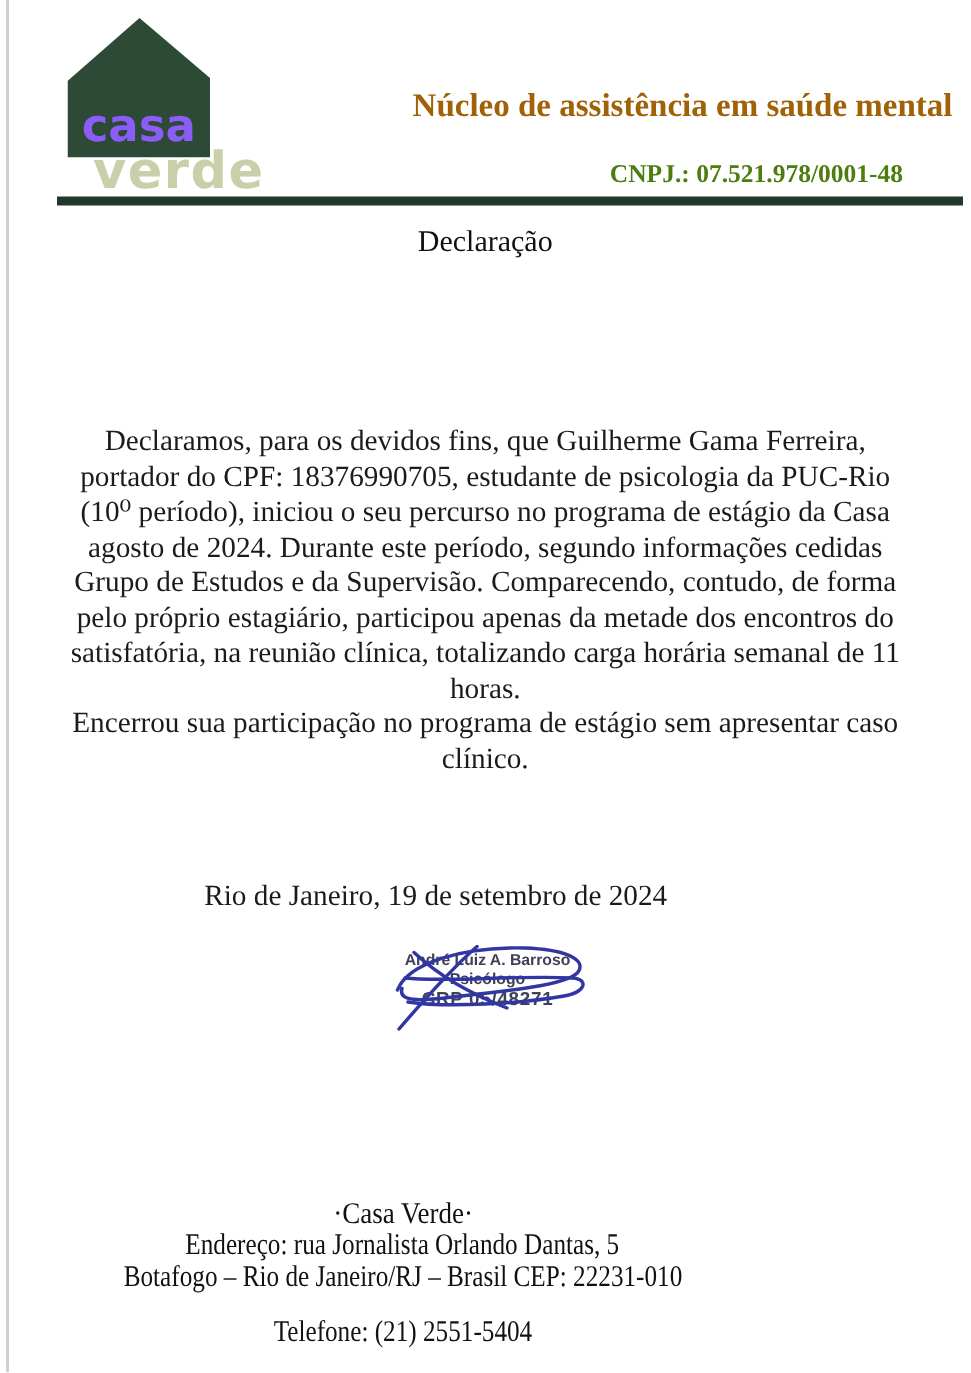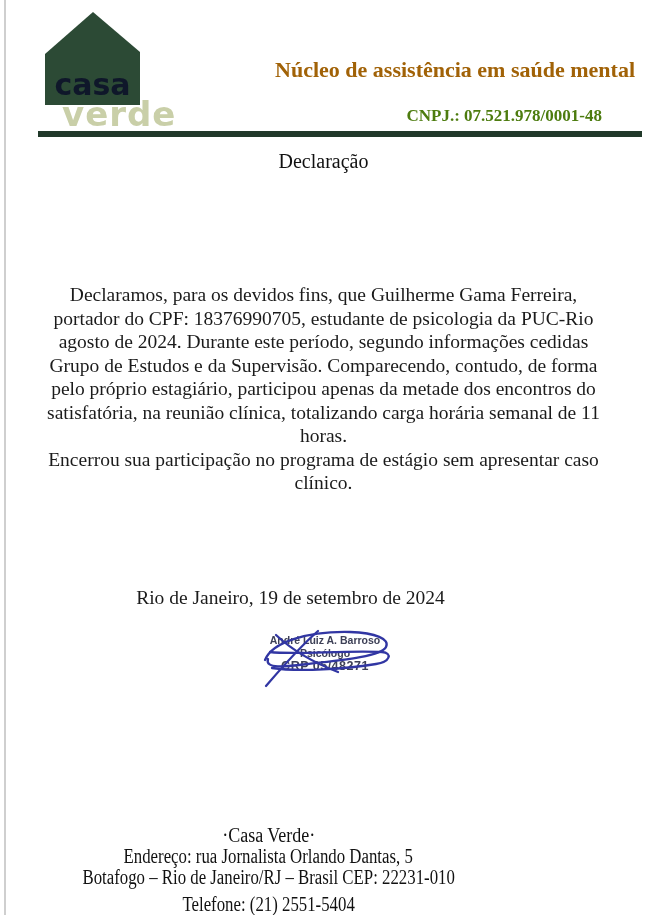--- a/index.html
+++ b/index.html
@@ -28,21 +28,21 @@
   }
   .logo-casa {
     position: absolute;
     left: 45px; top: 68px;
     width: 95px;
     text-align: center;
     font-family: "DejaVu Sans", "Liberation Sans", sans-serif;
     font-weight: bold;
     font-size: 30px;
     line-height: 34px;
-    color: #0f172a;
+    color: #8b5cf6;
     letter-spacing: 0px;
   }
   .logo-verde {
     position: absolute;
     left: 62px; top: 96px;
     font-family: "DejaVu Sans", "Liberation Sans", sans-serif;
     font-weight: bold;
     font-size: 34px;
     line-height: 36px;
     color: #c9cfa8;
@@ -131,39 +131,39 @@
     left: 0; top: 690px;
     width: 647px;
     text-align: center;
     font-size: 17px;
     line-height: 20px;
   }
 
   
   .footer {
     position: absolute;
-    left: 0; top: 825px;
+    left: 0; top: 799px;
     width: 514px;
     text-align: center;
     color: #111111;
     padding-left: 23px;
   }
   .footer .f-line {
     font-size: 20px;
     line-height: 21px;
     white-space: nowrap;
   }
   .footer .f-line > span {
     display: inline-block;
     transform: scaleX(0.84);
     transform-origin: center;
   }
   .footer .f-org { font-size: 20px; }
   .footer .f-org > span { transform: scaleX(0.9); }
-  .footer .f-phone { margin-top: 6px; }
+  .footer .f-phone { margin-top: 16px; }
 </style>
 </head>
 <body>
 
 <div class="page">
 
   <div class="scan-edge"></div>
 
   <svg class="logo-house" viewBox="0 0 95 93" xmlns="http://www.w3.org/2000/svg">
     <polygon points="0,42 48,0 95,40 95,93 0,93" fill="#2c4a35"></polygon>
@@ -173,20 +173,21 @@
 
   <div class="org-title">Núcleo de assistência em saúde mental</div>
   <div class="org-cnpj">CNPJ.: 07.521.978/0001-48</div>
   <div class="header-rule"></div>
 
   <div class="doc-title">Declaração</div>
 
   <div class="doc-body">
     <div class="line">Declaramos, para os devidos fins, que Guilherme Gama Ferreira,</div>
     <div class="line">portador do CPF: 18376990705, estudante de psicologia da PUC-Rio</div>
+    <div class="line">(10⁰ período), iniciou o seu percurso no programa de estágio da Casa</div>
     <div class="line">agosto de 2024. Durante este período, segundo informações cedidas</div>
     <div class="line">Grupo de Estudos e da Supervisão. Comparecendo, contudo, de forma</div>
     <div class="line">pelo próprio estagiário, participou apenas da metade dos encontros do</div>
     <div class="line">satisfatória, na reunião clínica, totalizando carga horária semanal de 11</div>
     <div class="line">horas.</div>
     <div class="line">Encerrou sua participação no programa de estágio sem apresentar caso</div>
     <div class="line">clínico.</div>
   </div>
 
   <div class="doc-date">Rio de Janeiro, 19 de setembro de 2024</div>

